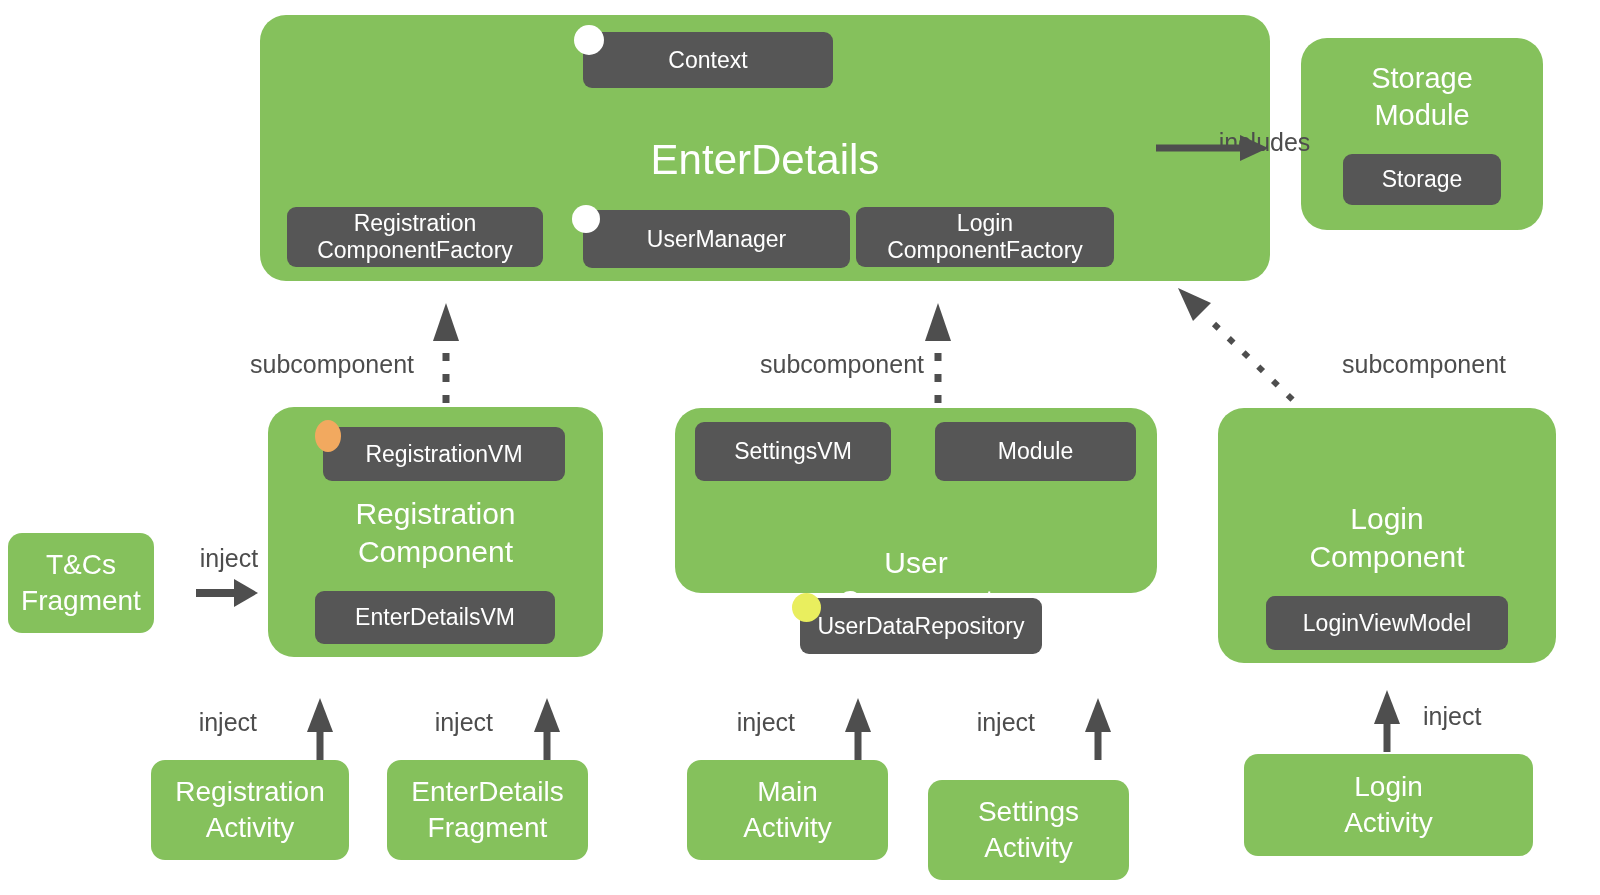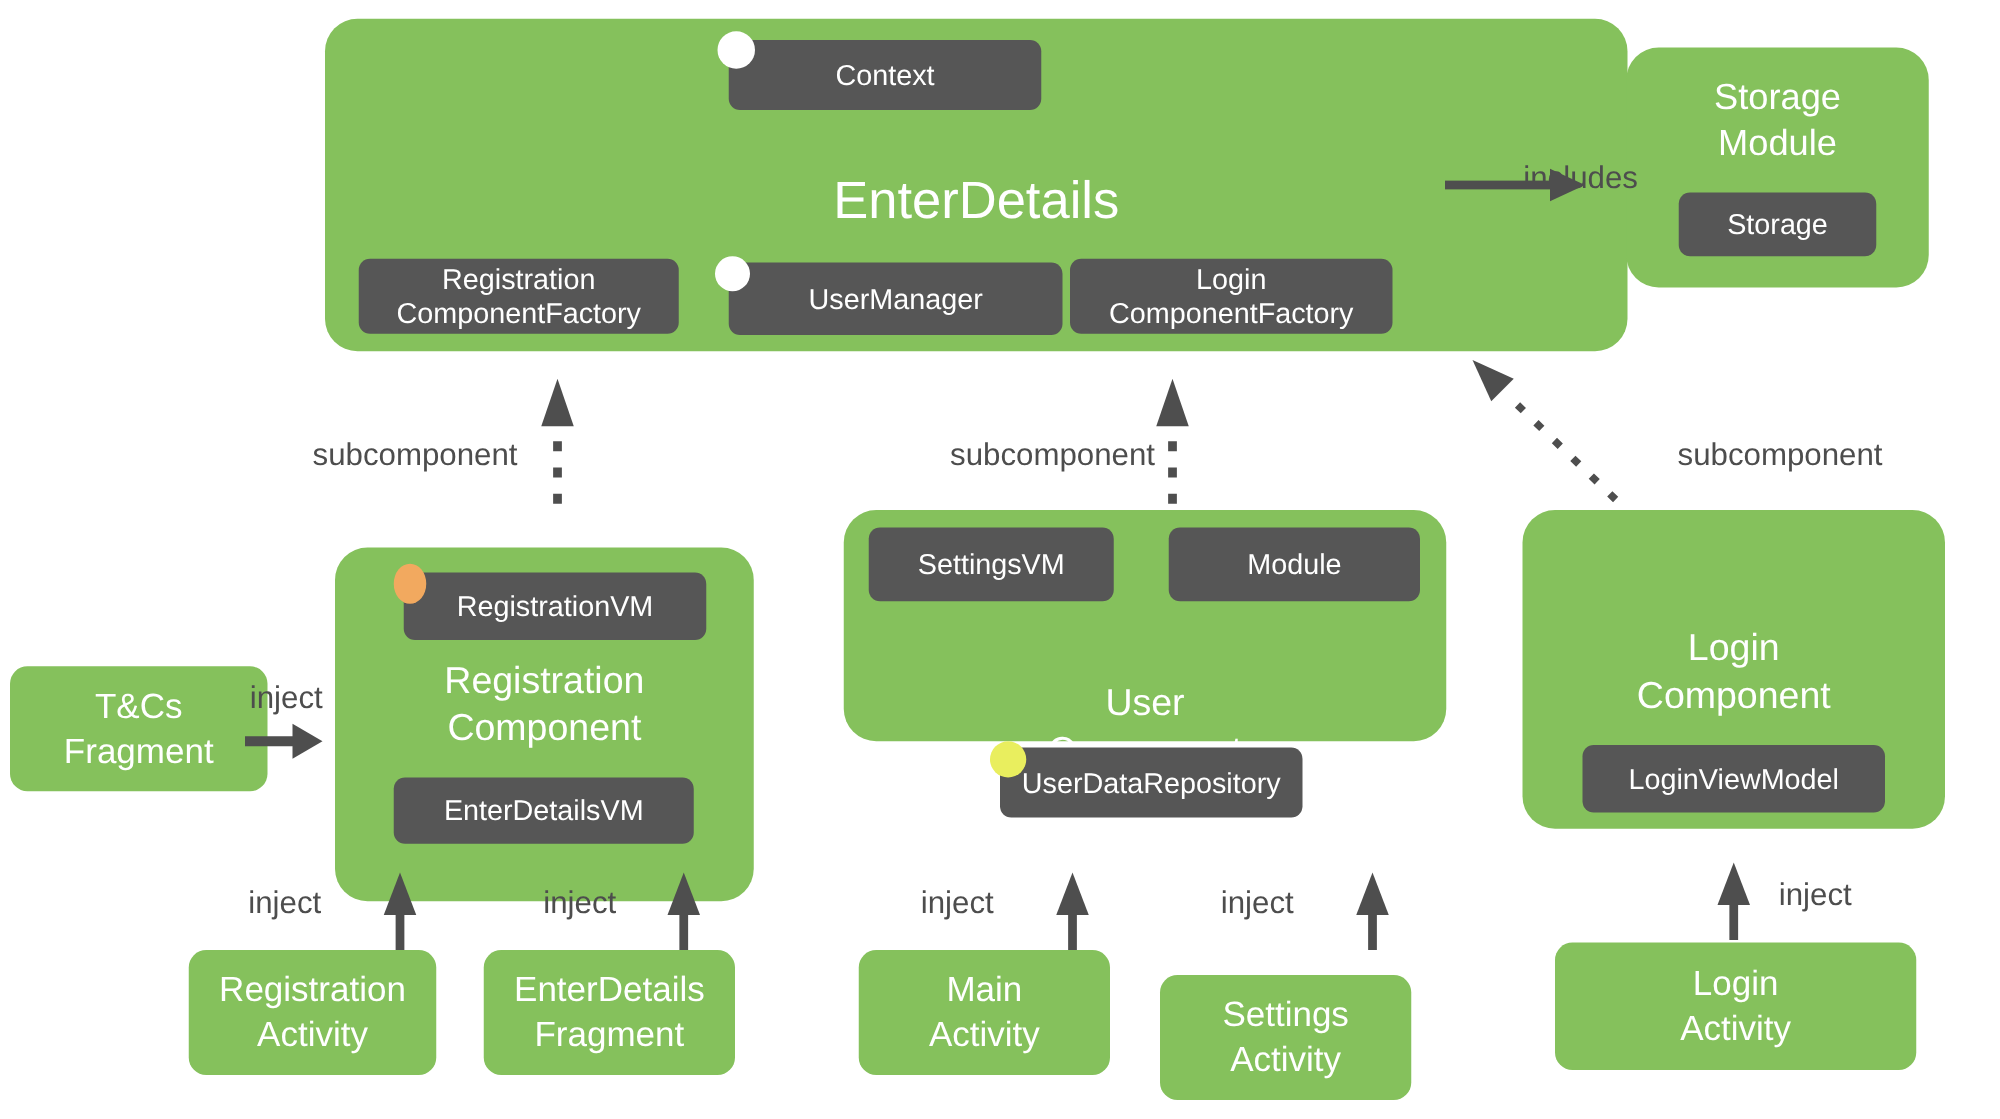--- a/index.html
+++ b/index.html
@@ -45,21 +45,21 @@
   .dot.yellow{background:#E9EE5E;}
   svg.arrow{position:absolute;overflow:visible;}
   svg.arrow .fill{fill:var(--arrow);}
   svg.arrow .stroke{stroke:var(--arrow);fill:none;}
 </style>
 </head>
 <body>
 
 <div id="canvas">
 
-  <div class="gbox" style="left:260px;top:15px;width:1010px;height:266px;padding-left:32px;">
+  <div class="gbox" style="left:260px;top:15px;width:1010px;height:266px;">
     <div class="dbox" style="left:323px;top:17px;width:250px;height:56px;">
       <span>Context</span>
     </div>
     <div class="dot white" style="left:314px;top:10px;width:30px;height:30px;"></div>
     <div class="apptitle" style="top:122px;">EnterDetails</div>
     <div class="dbox" style="left:27px;top:192px;width:256px;height:60px;">
       <span>Registration
 ComponentFactory</span>
     </div>
     <div class="dbox" style="left:323px;top:195px;width:267px;height:58px;">
@@ -97,33 +97,33 @@
     <polygon class="fill" points="17,0 30,38 4,38"></polygon>
     <line class="stroke" x1="17" y1="50" x2="17" y2="106" stroke-width="7" stroke-dasharray="8 13"></line>
   </svg>
 
   <div class="lbl" style="left:1342px;top:349px;width:170px;">subcomponent</div>
   <svg class="arrow" style="left:1168px;top:280px;" width="140" height="128" viewBox="0 0 140 128">
     <polygon class="fill" points="10,8 43,23 25,41"></polygon>
     <line class="stroke" x1="46" y1="44" x2="128" y2="123" stroke-width="6" stroke-dasharray="6.5 14"></line>
   </svg>
 
-  <div class="gbox" style="left:268px;top:438px;width:335px;height:283px;">
+  <div class="gbox" style="left:268px;top:407px;width:335px;height:250px;">
     <div class="dbox" style="left:55px;top:20px;width:242px;height:54px;">
       <span>RegistrationVM</span>
     </div>
     <div class="dot orange" style="left:47px;top:13px;width:26px;height:32px;"></div>
     <div class="ctitle" style="top:88px;">Registration
 Component</div>
     <div class="dbox" style="left:47px;top:184px;width:240px;height:53px;">
       <span>EnterDetailsVM</span>
     </div>
   </div>
 
-  <div class="gbox-sm" style="left:8px;top:533px;width:206px;height:100px;">
+  <div class="gbox-sm" style="left:8px;top:533px;width:146px;height:100px;">
     <span>T&amp;Cs
 Fragment</span>
   </div>
   <div class="lbl center" style="left:198px;top:543px;width:62px;">inject</div>
   <svg class="arrow" style="left:196px;top:578px;" width="62" height="30" viewBox="0 0 62 30">
     <rect class="fill" x="0" y="11" width="40" height="8"></rect>
     <polygon class="fill" points="38,1 62,15 38,29"></polygon>
   </svg>
 
   <div class="gbox" style="left:675px;top:408px;width:482px;height:185px;">

